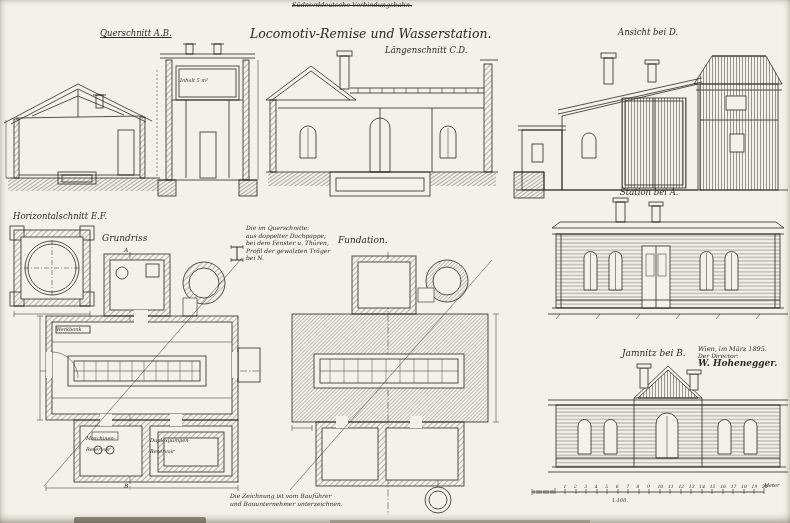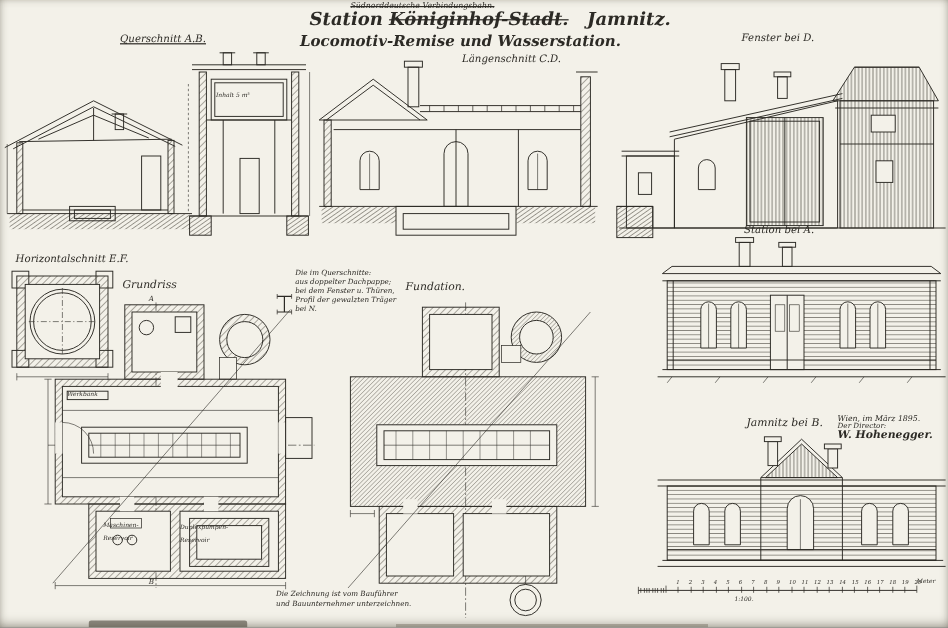--- a/index.html
+++ b/index.html
@@ -12,21 +12,21 @@
                inset 0 4px 7px -5px rgba(70,63,50,.35),
                inset 5px 0 8px -6px rgba(70,63,50,.35),
                inset -5px 0 8px -6px rgba(70,63,50,.35);
   }
   .art{position:absolute;left:0;top:0;}
   .lbl{position:absolute;font-style:italic;white-space:nowrap;line-height:1.05;}
   .center{text-align:left;}
   .struck{text-decoration:line-through;}
   .s6{font-size:6px;} .s65{font-size:6.5px;}
   .s85{font-size:8.5px;} .s9{font-size:9px;} .s10{font-size:10px;}
-  .s125{font-size:12.5px;font-weight:bold;} .s15{font-size:15px;font-weight:bold;}
+  .s125{font-size:12.5px;font-weight:normal;} .s15{font-size:15px;font-weight:bold;}
   .micro{font-size:5px;}
   .notes div{font-size:6px;font-style:italic;line-height:7.5px;}
   .sig1{font-size:6.5px;} .sig2{font-size:6px;} .sig3{font-size:9px;font-weight:bold;}
   .scale-nums{position:absolute;left:532px;top:484px;width:240px;height:8px;}
   .scale-nums span{position:absolute;top:0;font-size:4.5px;font-style:italic;}
   .smudge{position:absolute;left:74px;bottom:0;width:132px;height:6px;
     background:#4c473c;opacity:.6;border-radius:2px 2px 0 0;}
   .smudge2{position:absolute;left:330px;bottom:0;width:260px;height:3px;
     background:#6b6456;opacity:.4;}
 </style>
@@ -292,30 +292,25 @@
       <g>
         <line x1="532" y1="492" x2="764" y2="492"></line>
         <path d="M532,489 V495 M534,490 V494 M537,490 V494 M539,490 V494 M541,490 V494 M544,490 V494 M546,490 V494 M548,490 V494 M551,490 V494 M553,490 V494" stroke-width="0.6"></path>
         <path d="M555,488 V494 M565,489 V494 M576,489 V494 M586,489 V494 M597,489 V494 M607,489 V494 M618,489 V494 M628,489 V494 M639,489 V494 M649,489 V494 M660,489 V494 M670,489 V494 M681,489 V494 M691,489 V494 M702,489 V494 M712,489 V494 M723,489 V494 M733,489 V494 M744,489 V494 M754,489 V494 M764,488 V494" stroke-width="0.6"></path>
       </g>
     </g>
   </svg>
 
   <div class="lbl s65 center struck" style="left:292px;top:2px;width:165px;">Südnorddeutsche Verbindungsbahn.</div>
 
-  <div class="lbl s15 center" style="left:258px;top:9px;width:254px;">
-    <span>Station</span>
-    <span class="struck">Königinhof-Stadt.</span>
-    <span style="margin-left:10px;">Jamnitz.</span>
-  </div>
 
   <div class="lbl s125 center" style="left:250px;top:27px;width:240px;">Locomotiv-Remise und Wasserstation.</div>
 
 
-  <div class="lbl s85 center" style="left:618px;top:28px;width:100px;">Fenster bei D.</div>
+  <div class="lbl s85 center" style="left:618px;top:28px;width:100px;">Ansicht bei D.</div>
 
   <div class="lbl s85 center" style="left:100px;top:29px;width:120px;text-decoration:underline;">Querschnitt A.B.</div>
 
   <div class="lbl s85 center" style="left:385px;top:46px;width:115px;">Längenschnitt C.D.</div>
 
   <div class="lbl s85" style="left:13px;top:212px;">Horizontalschnitt E.F.</div>
 
   <div class="lbl s9 center" style="left:102px;top:234px;width:80px;">Grundriss</div>
 
   <div class="lbl s9 center" style="left:338px;top:236px;width:90px;">Fundation.</div>

